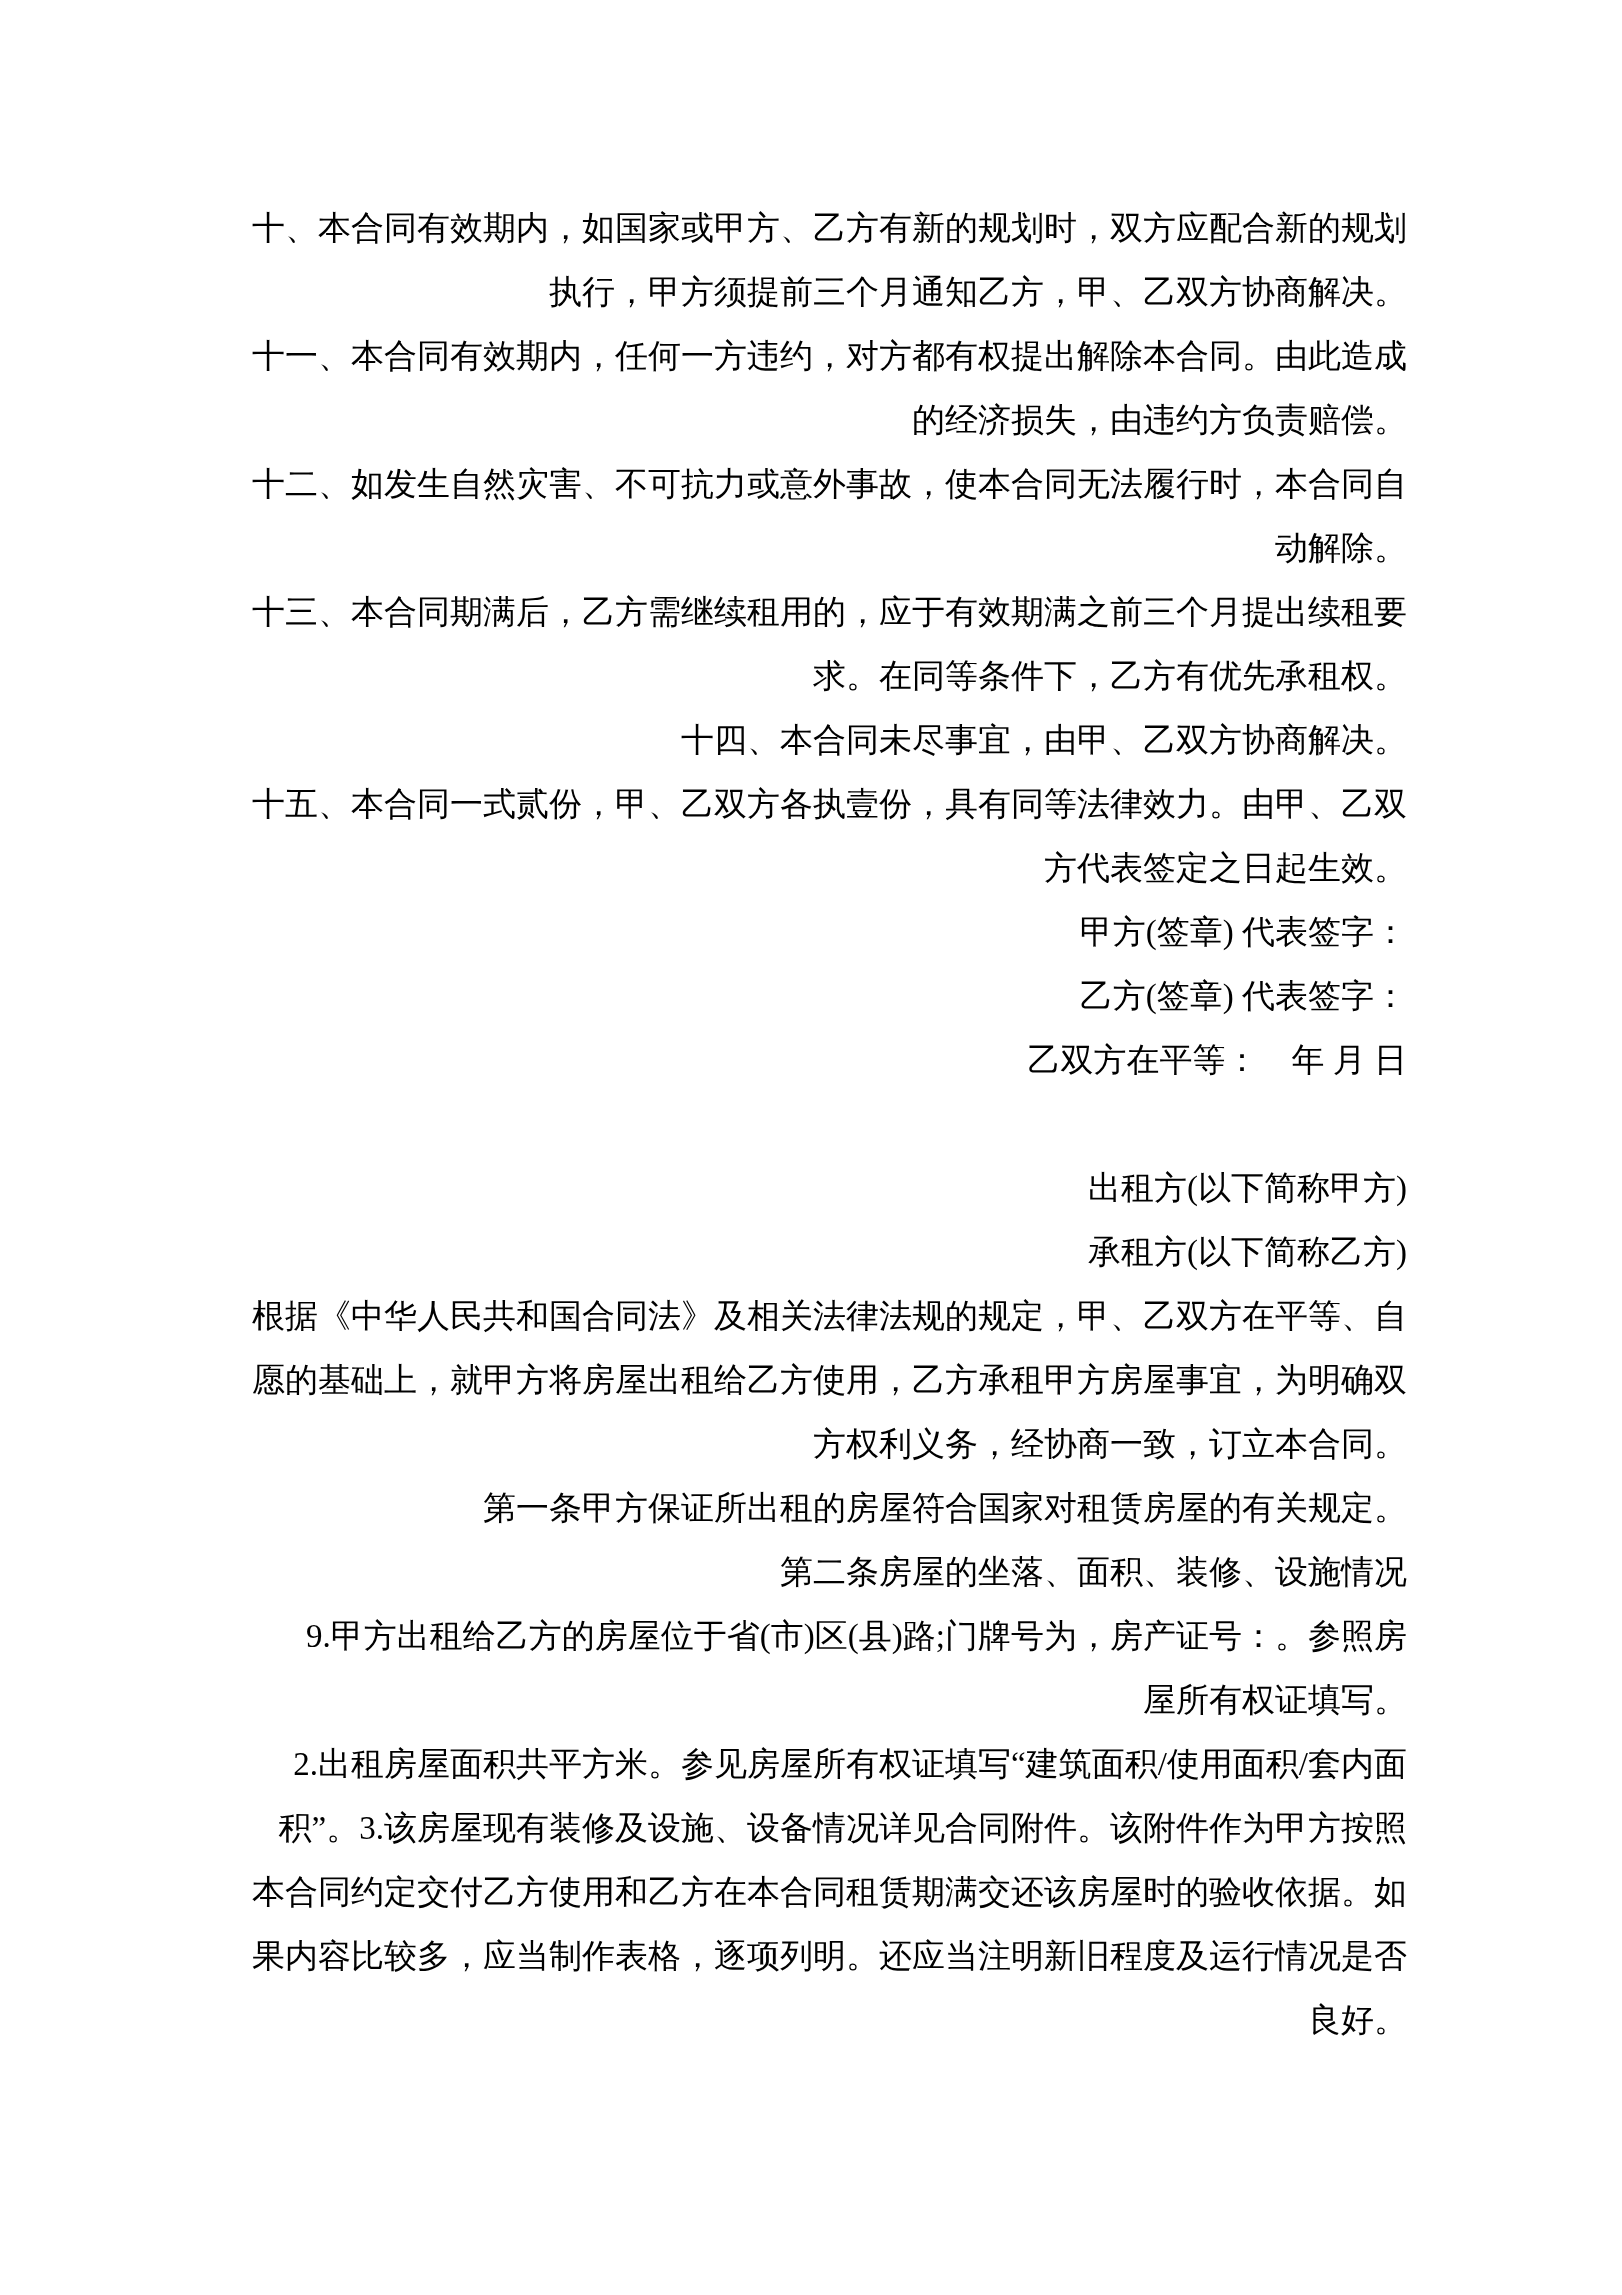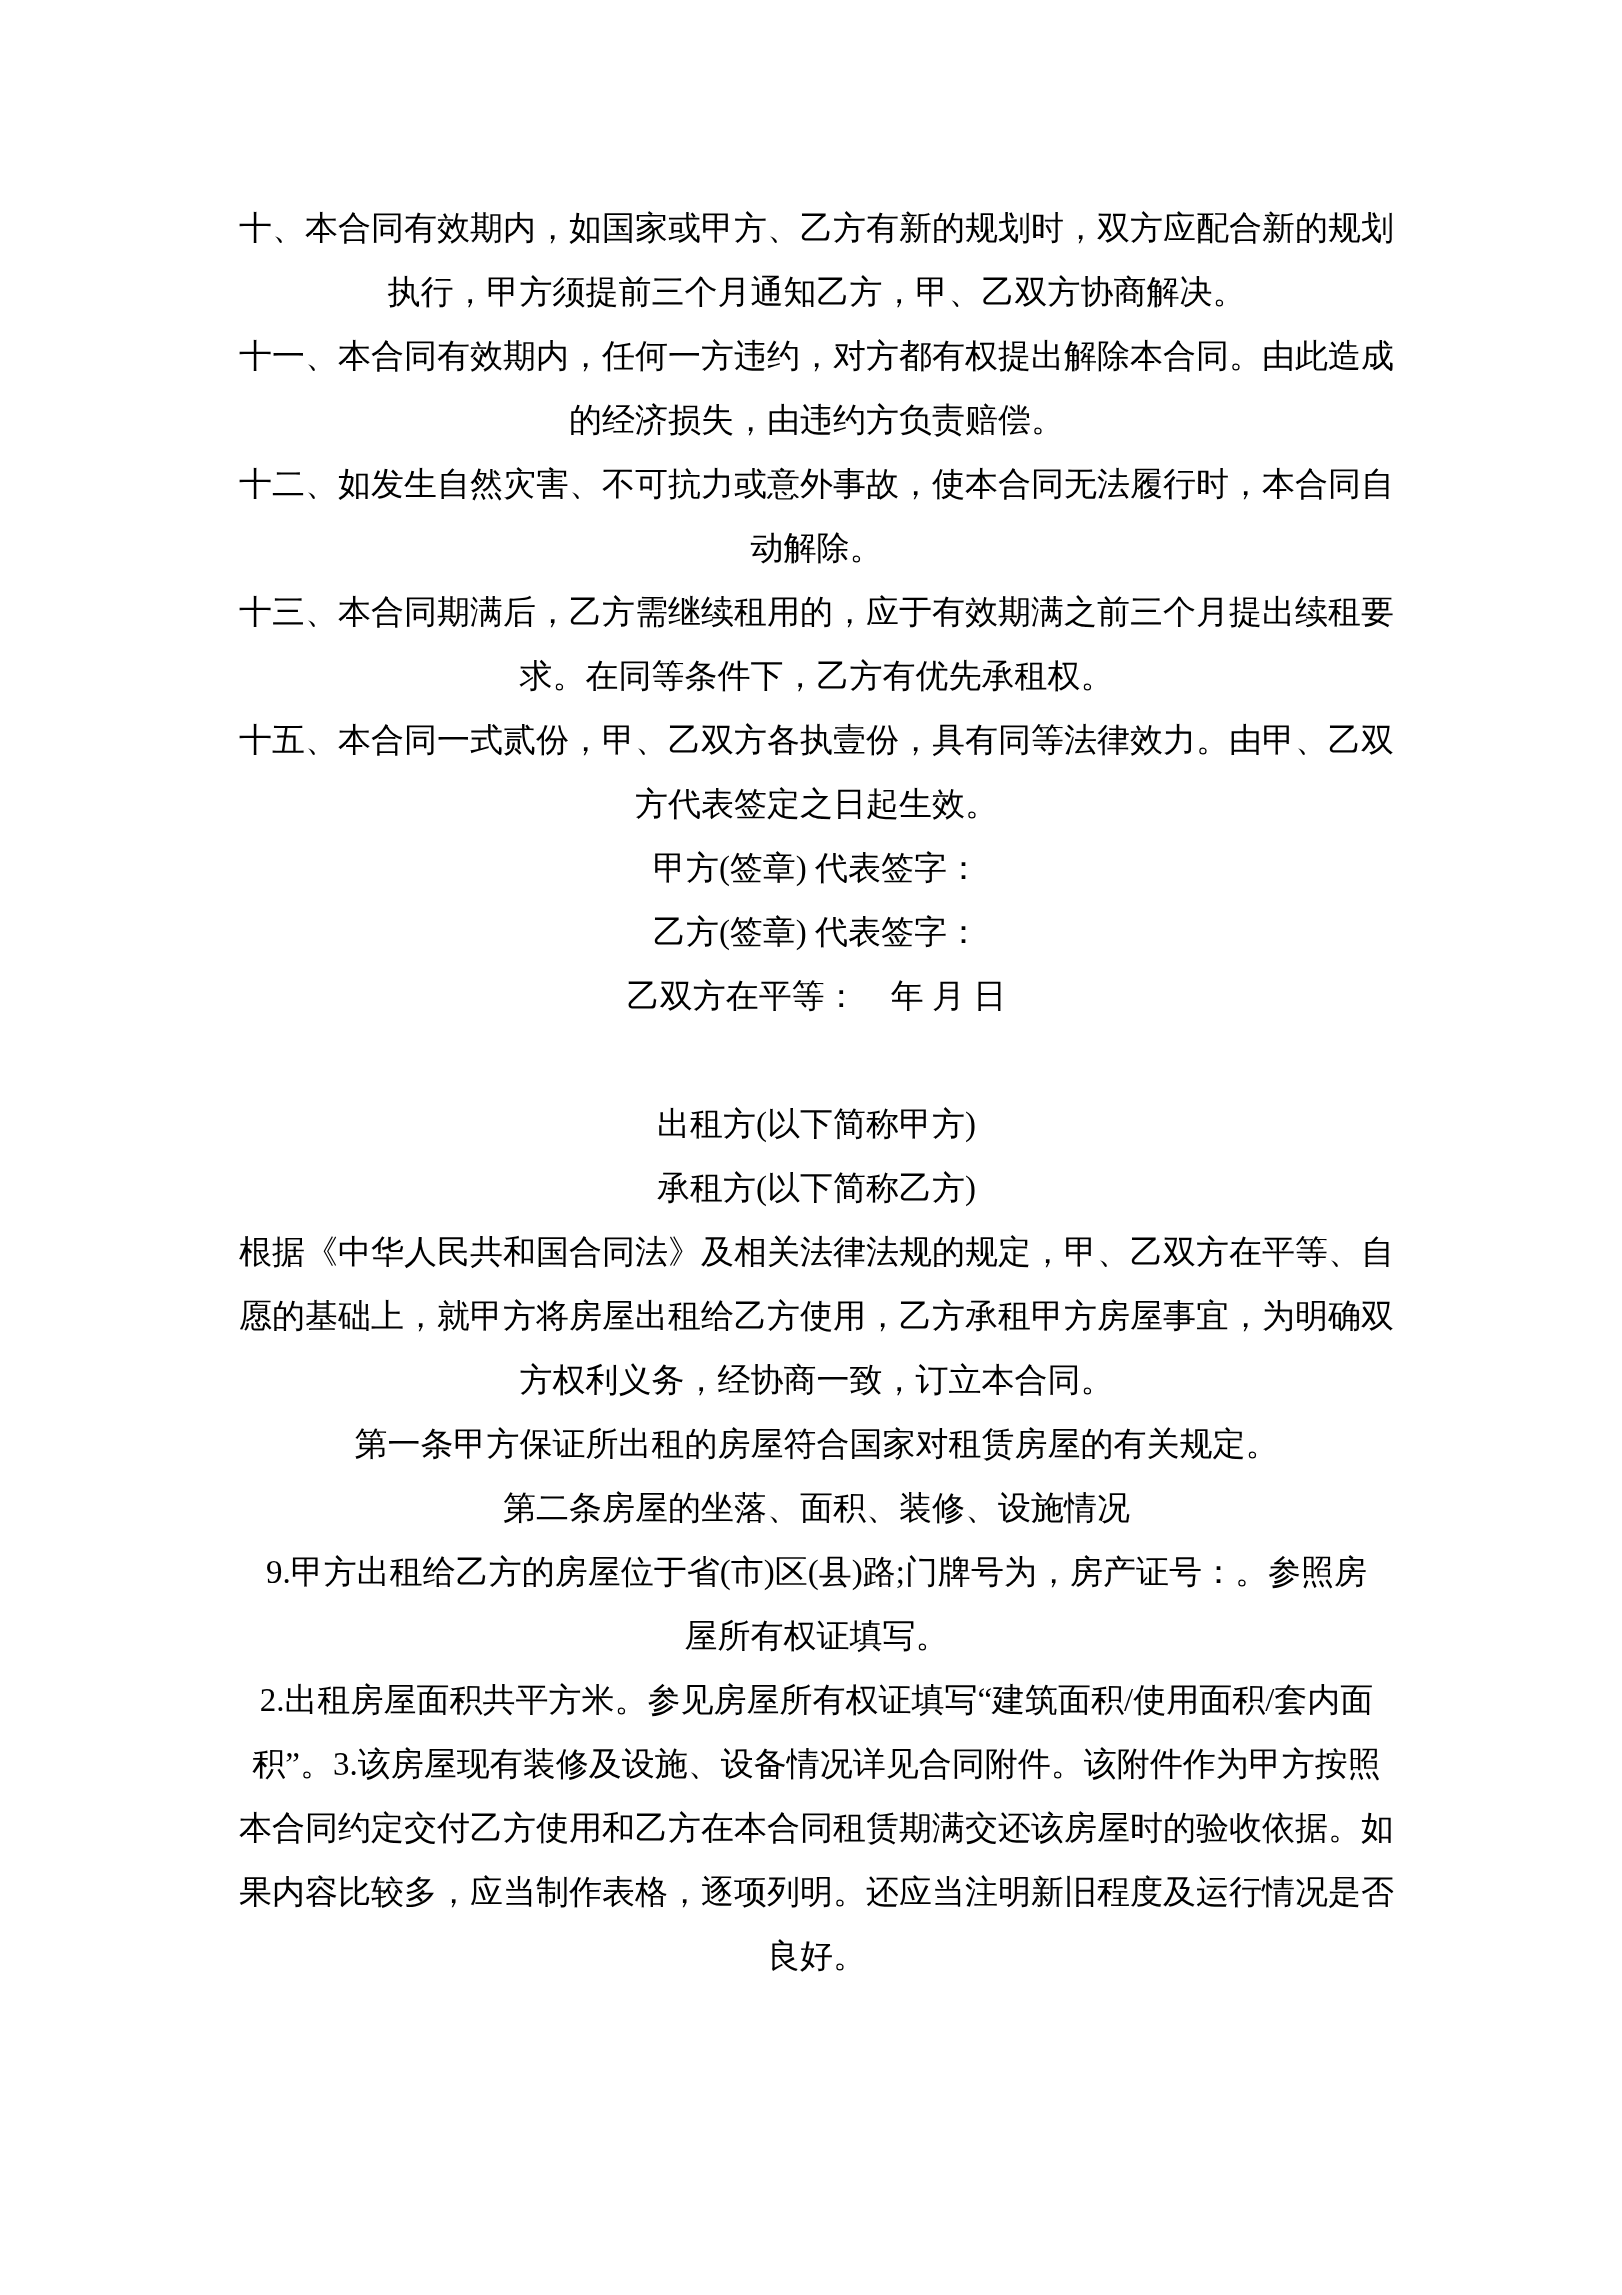--- a/index.html
+++ b/index.html
@@ -20,40 +20,41 @@
     overflow: hidden;
   }
   .text-block {
     position: absolute;
     left: 226px;
     top: 196px;
     width: 1181px;
     font-size: 33px;
     line-height: 64px;
     color: #000000;
-    text-align: center;
+    text-align: right;
   }
   .line {
     min-height: 64px;
     white-space: nowrap;
   }
 </style>
 </head>
 <body>
 
 <div class="page">
   <div class="text-block">
       <div class="line">十、本合同有效期内，如国家或甲方、乙方有新的规划时，双方应配合新的规划</div>
       <div class="line">执行，甲方须提前三个月通知乙方，甲、乙双方协商解决。</div>
       <div class="line">十一、本合同有效期内，任何一方违约，对方都有权提出解除本合同。由此造成</div>
       <div class="line">的经济损失，由违约方负责赔偿。</div>
       <div class="line">十二、如发生自然灾害、不可抗力或意外事故，使本合同无法履行时，本合同自</div>
       <div class="line">动解除。</div>
       <div class="line">十三、本合同期满后，乙方需继续租用的，应于有效期满之前三个月提出续租要</div>
       <div class="line">求。在同等条件下，乙方有优先承租权。</div>
+      <div class="line">十四、本合同未尽事宜，由甲、乙双方协商解决。</div>
       <div class="line">十五、本合同一式贰份，甲、乙双方各执壹份，具有同等法律效力。由甲、乙双</div>
       <div class="line">方代表签定之日起生效。</div>
       <div class="line">甲方(签章) 代表签字：</div>
       <div class="line">乙方(签章) 代表签字：</div>
       <div class="line">乙双方在平等：　年 月 日</div>
       <div class="line">&nbsp;</div>
       <div class="line">出租方(以下简称甲方)</div>
       <div class="line">承租方(以下简称乙方)</div>
       <div class="line">根据《中华人民共和国合同法》及相关法律法规的规定，甲、乙双方在平等、自</div>
       <div class="line">愿的基础上，就甲方将房屋出租给乙方使用，乙方承租甲方房屋事宜，为明确双</div>

